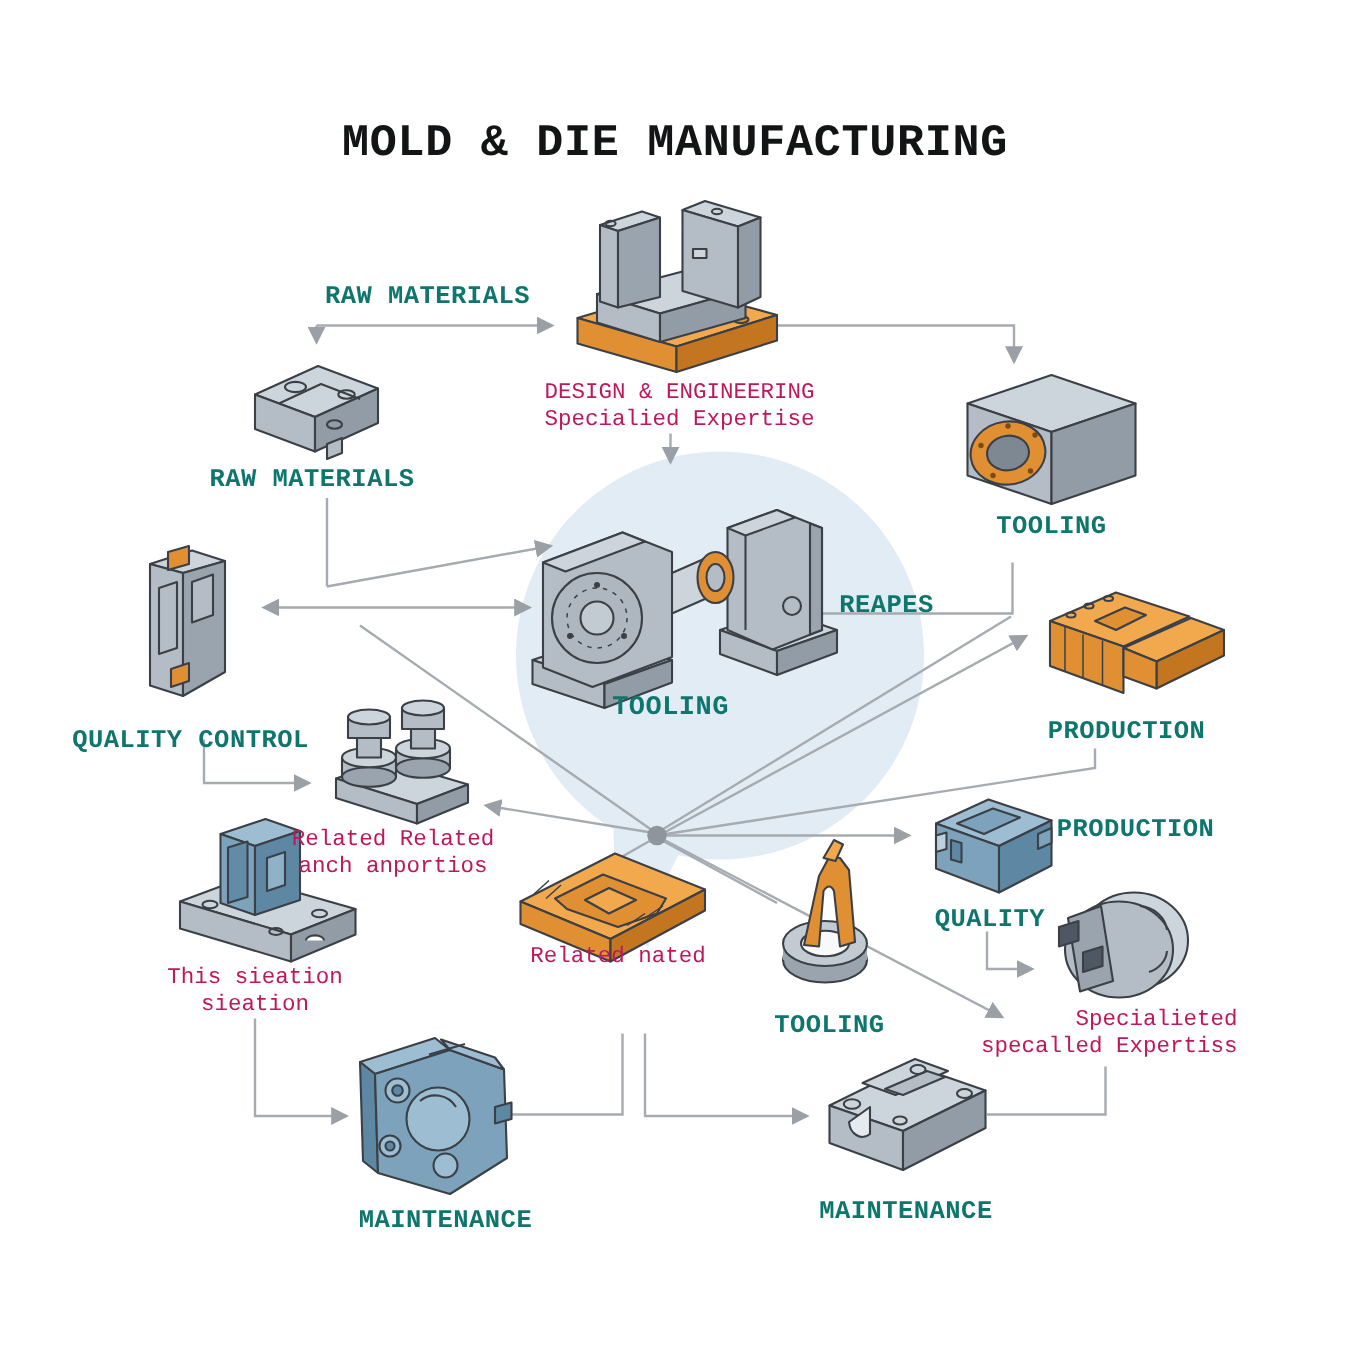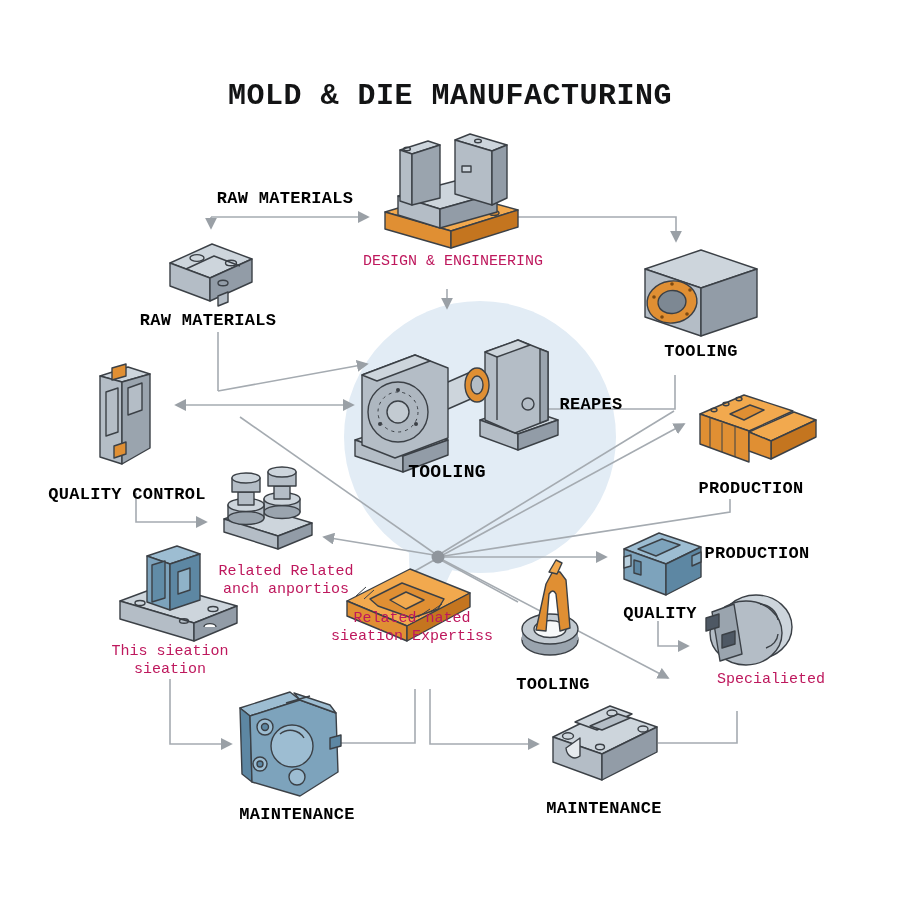--- a/index.html
+++ b/index.html
@@ -1,20 +1,20 @@
 <!DOCTYPE html>
 <html><head>
 <meta charset="utf-8">
 <style>
   html,body{margin:0;padding:0;background:#ffffff;}
   #canvas{position:relative;width:900px;height:900px;background:#ffffff;overflow:hidden;
           font-family:Liberation Mono, monospace;color:#1b1c1e;padding-left:26px;}
   #art{position:absolute;left:0;top:0;}
   .lbl{position:absolute;text-align:center;line-height:1.22;}
-  .node-lbl{font-size:17px;font-weight:700;letter-spacing:.3px;color:#000000;}
+  .node-lbl{font-size:17px;font-weight:700;letter-spacing:.3px;color:#0f766e;}
   .sub-lbl{font-size:15px;font-weight:400;color:#be185d;}
   .title{font-size:30px;font-weight:700;letter-spacing:.5px;color:#131415;}
   .lbl span{display:block;}
 </style>
 </head>
 <body>
 
 <div id="canvas">
 
   <svg id="art" width="900" height="900" viewBox="0 0 900 900">
@@ -261,56 +261,57 @@
       </g>
     </g>
   </svg>
 
   <div class="lbl title" style="left:0;top:78;width:900px;top:78px;">MOLD &amp; DIE MANUFACTURING</div>
 
   <div class="lbl node-lbl" style="left:185px;top:189px;width:200px;">RAW MATERIALS</div>
 
   <div class="lbl sub-lbl" style="left:323px;top:253px;width:260px;">
     <span>DESIGN &amp; ENGINEERING</span>
+    <span>Specialied Expertise</span>
   </div>
 
   <div class="lbl node-lbl" style="left:108px;top:311px;width:200px;">RAW MATERIALS</div>
 
   <div class="lbl node-lbl" style="left:621px;top:342px;width:160px;">TOOLING</div>
 
   <div class="lbl node-lbl" style="left:531px;top:395px;width:120px;">REAPES</div>
 
   <div class="lbl node-lbl" style="left:367px;top:462px;width:160px;font-size:18px;">TOOLING</div>
 
   <div class="lbl node-lbl" style="left:27px;top:485px;width:200px;">QUALITY CONTROL</div>
 
-  <div class="lbl sub-lbl" style="left:172px;top:563px;width:180px;margin-left:24px;">
+  <div class="lbl sub-lbl" style="left:172px;top:551px;width:180px;">
     <span>Related Related</span>
     <span>anch anportios</span>
   </div>
 
   <div class="lbl sub-lbl" style="left:80px;top:643px;width:180px;">
     <span>This sieation</span>
     <span>sieation</span>
   </div>
 
-  <div class="lbl sub-lbl" style="left:322px;top:610px;width:180px;">
+  <div class="lbl sub-lbl" style="left:322px;top:629px;width:180px;">
     <span>Related nated</span>
-    <span>sieation Expertiss</span>
   </div>
 
   <div class="lbl node-lbl" style="left:473px;top:675px;width:160px;">TOOLING</div>
 
   <div class="lbl node-lbl" style="left:671px;top:479px;width:160px;">PRODUCTION</div>
 
   <div class="lbl node-lbl" style="left:677px;top:544px;width:160px;">PRODUCTION</div>
 
   <div class="lbl node-lbl" style="left:580px;top:604px;width:160px;">QUALITY</div>
 
   <div class="lbl sub-lbl" style="left:645px;top:671px;width:180px;text-align:right;">
     <span>Specialieted</span>
+    <span>specalled Expertiss</span>
   </div>
 
   <div class="lbl node-lbl" style="left:207px;top:805px;width:180px;">MAINTENANCE</div>
 
   <div class="lbl node-lbl" style="left:514px;top:799px;width:180px;">MAINTENANCE</div>
 
 </div>
 
 </body></html>

